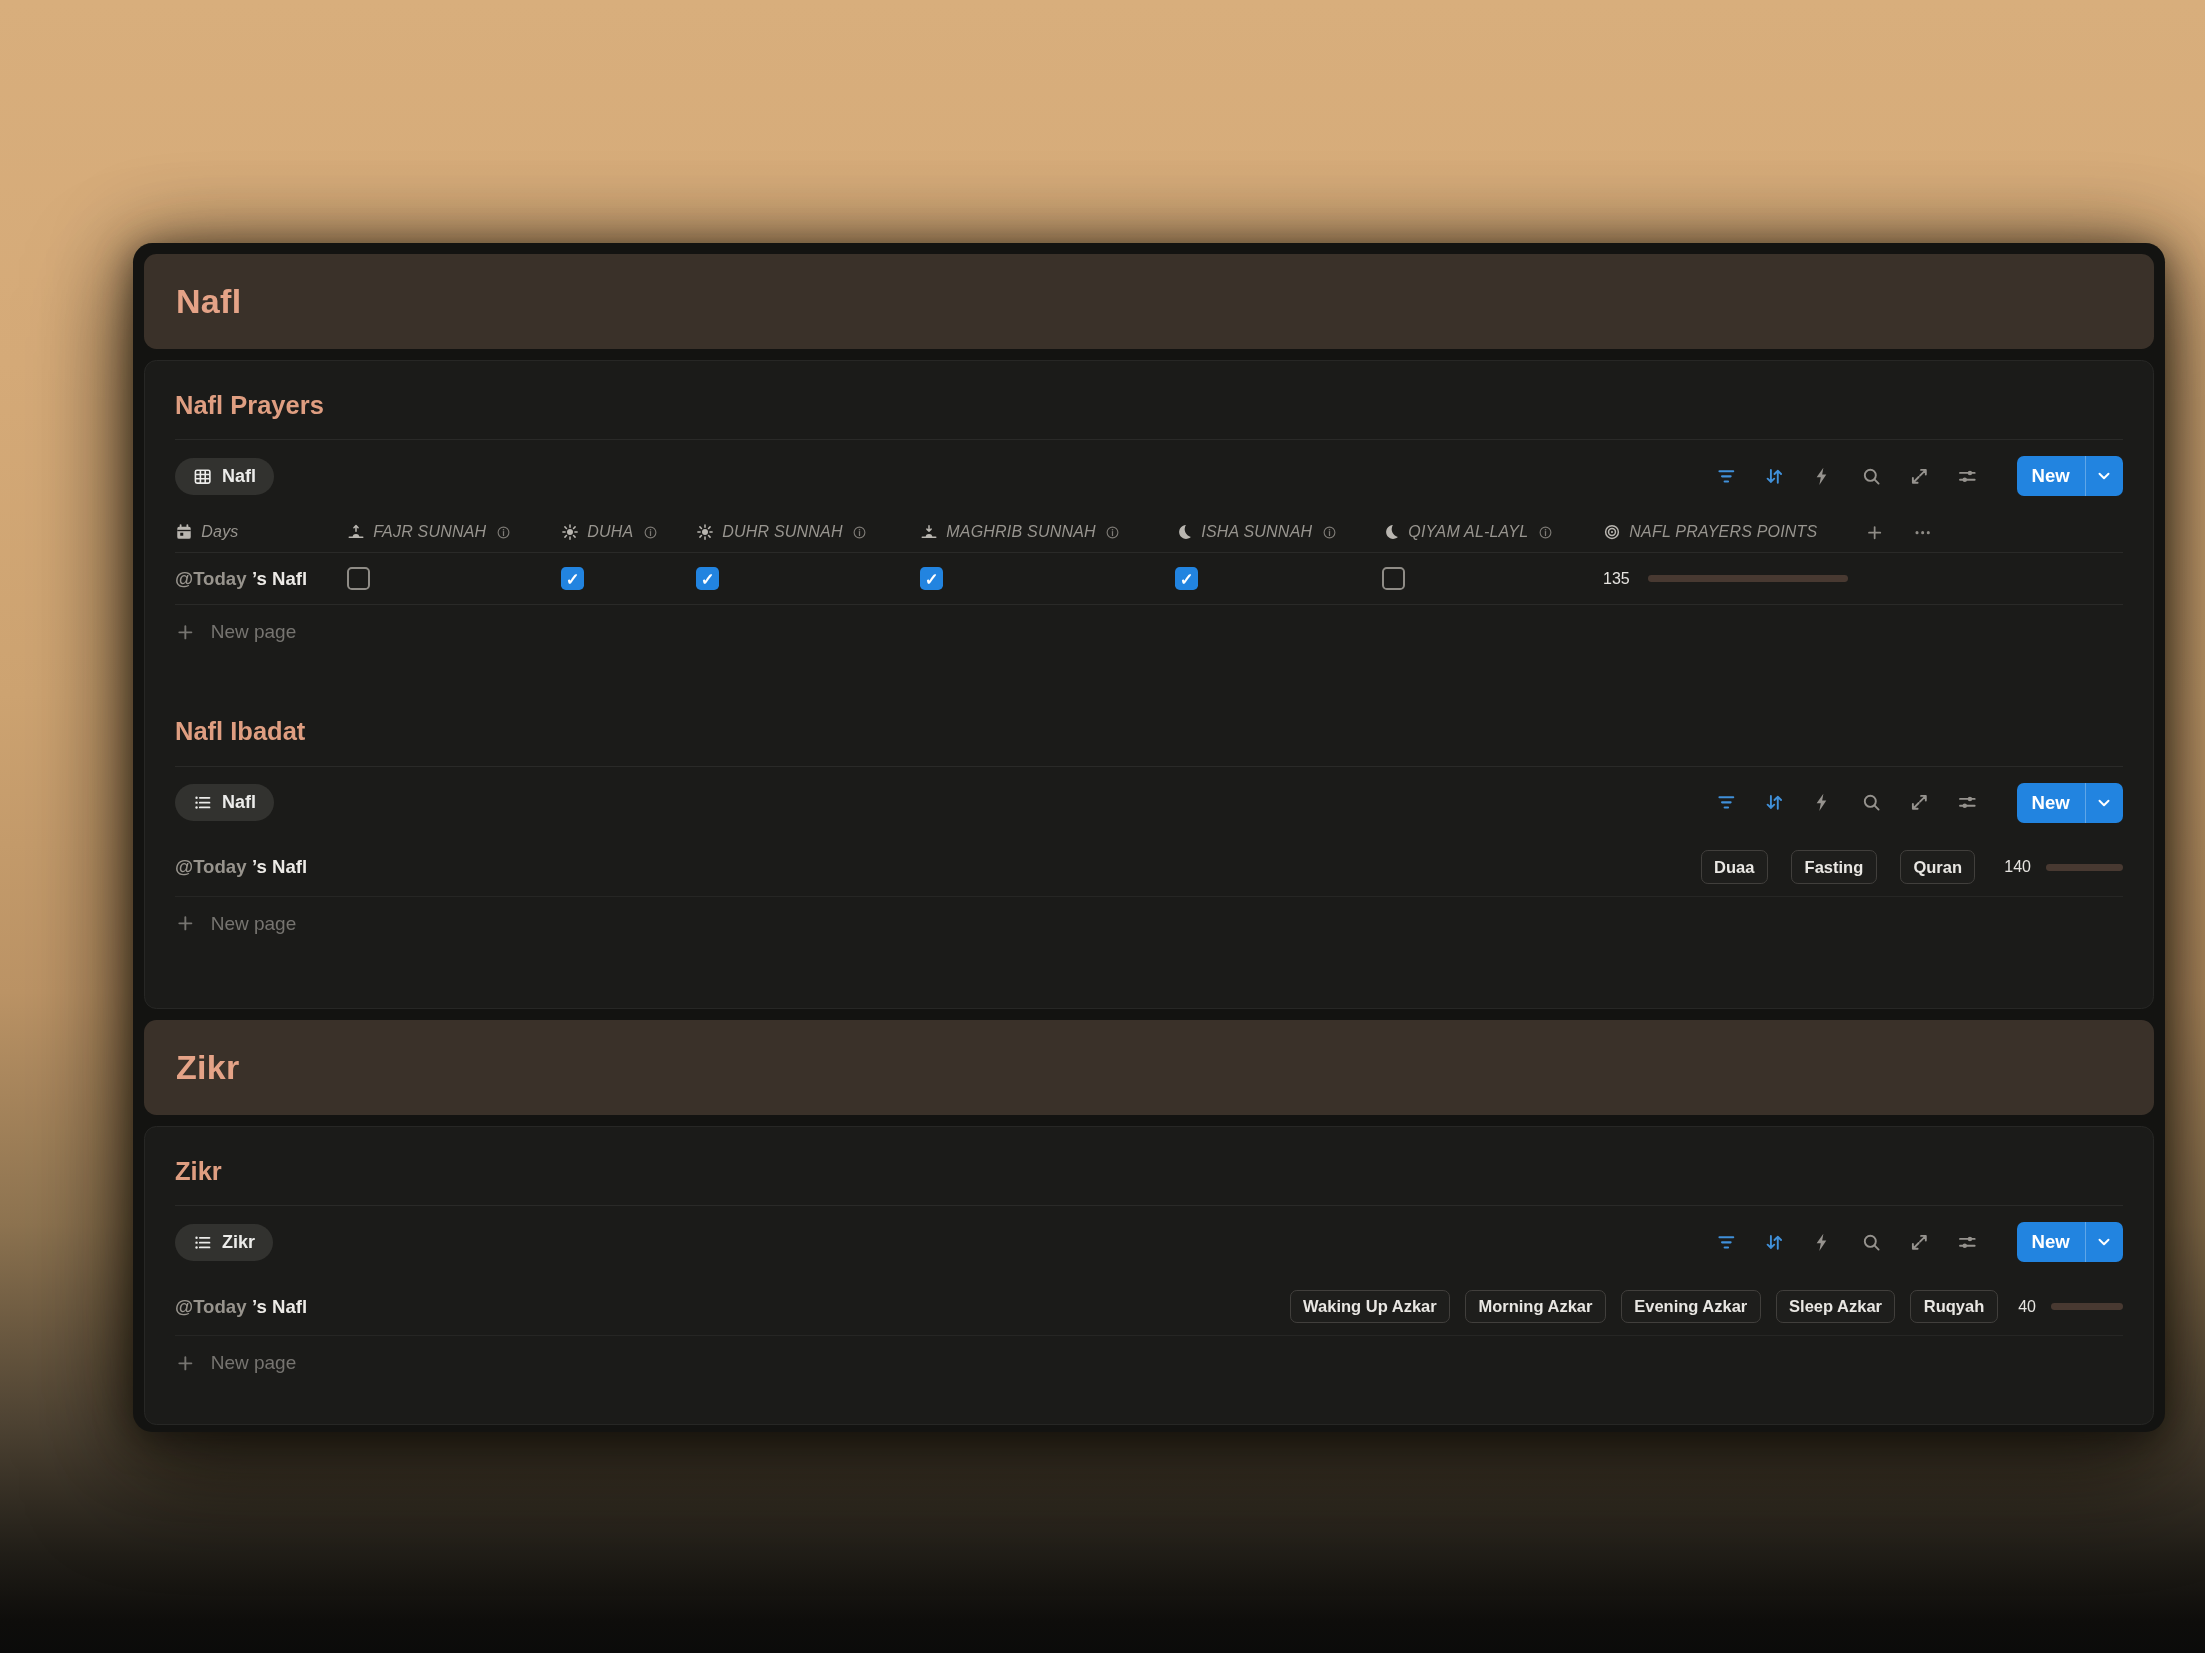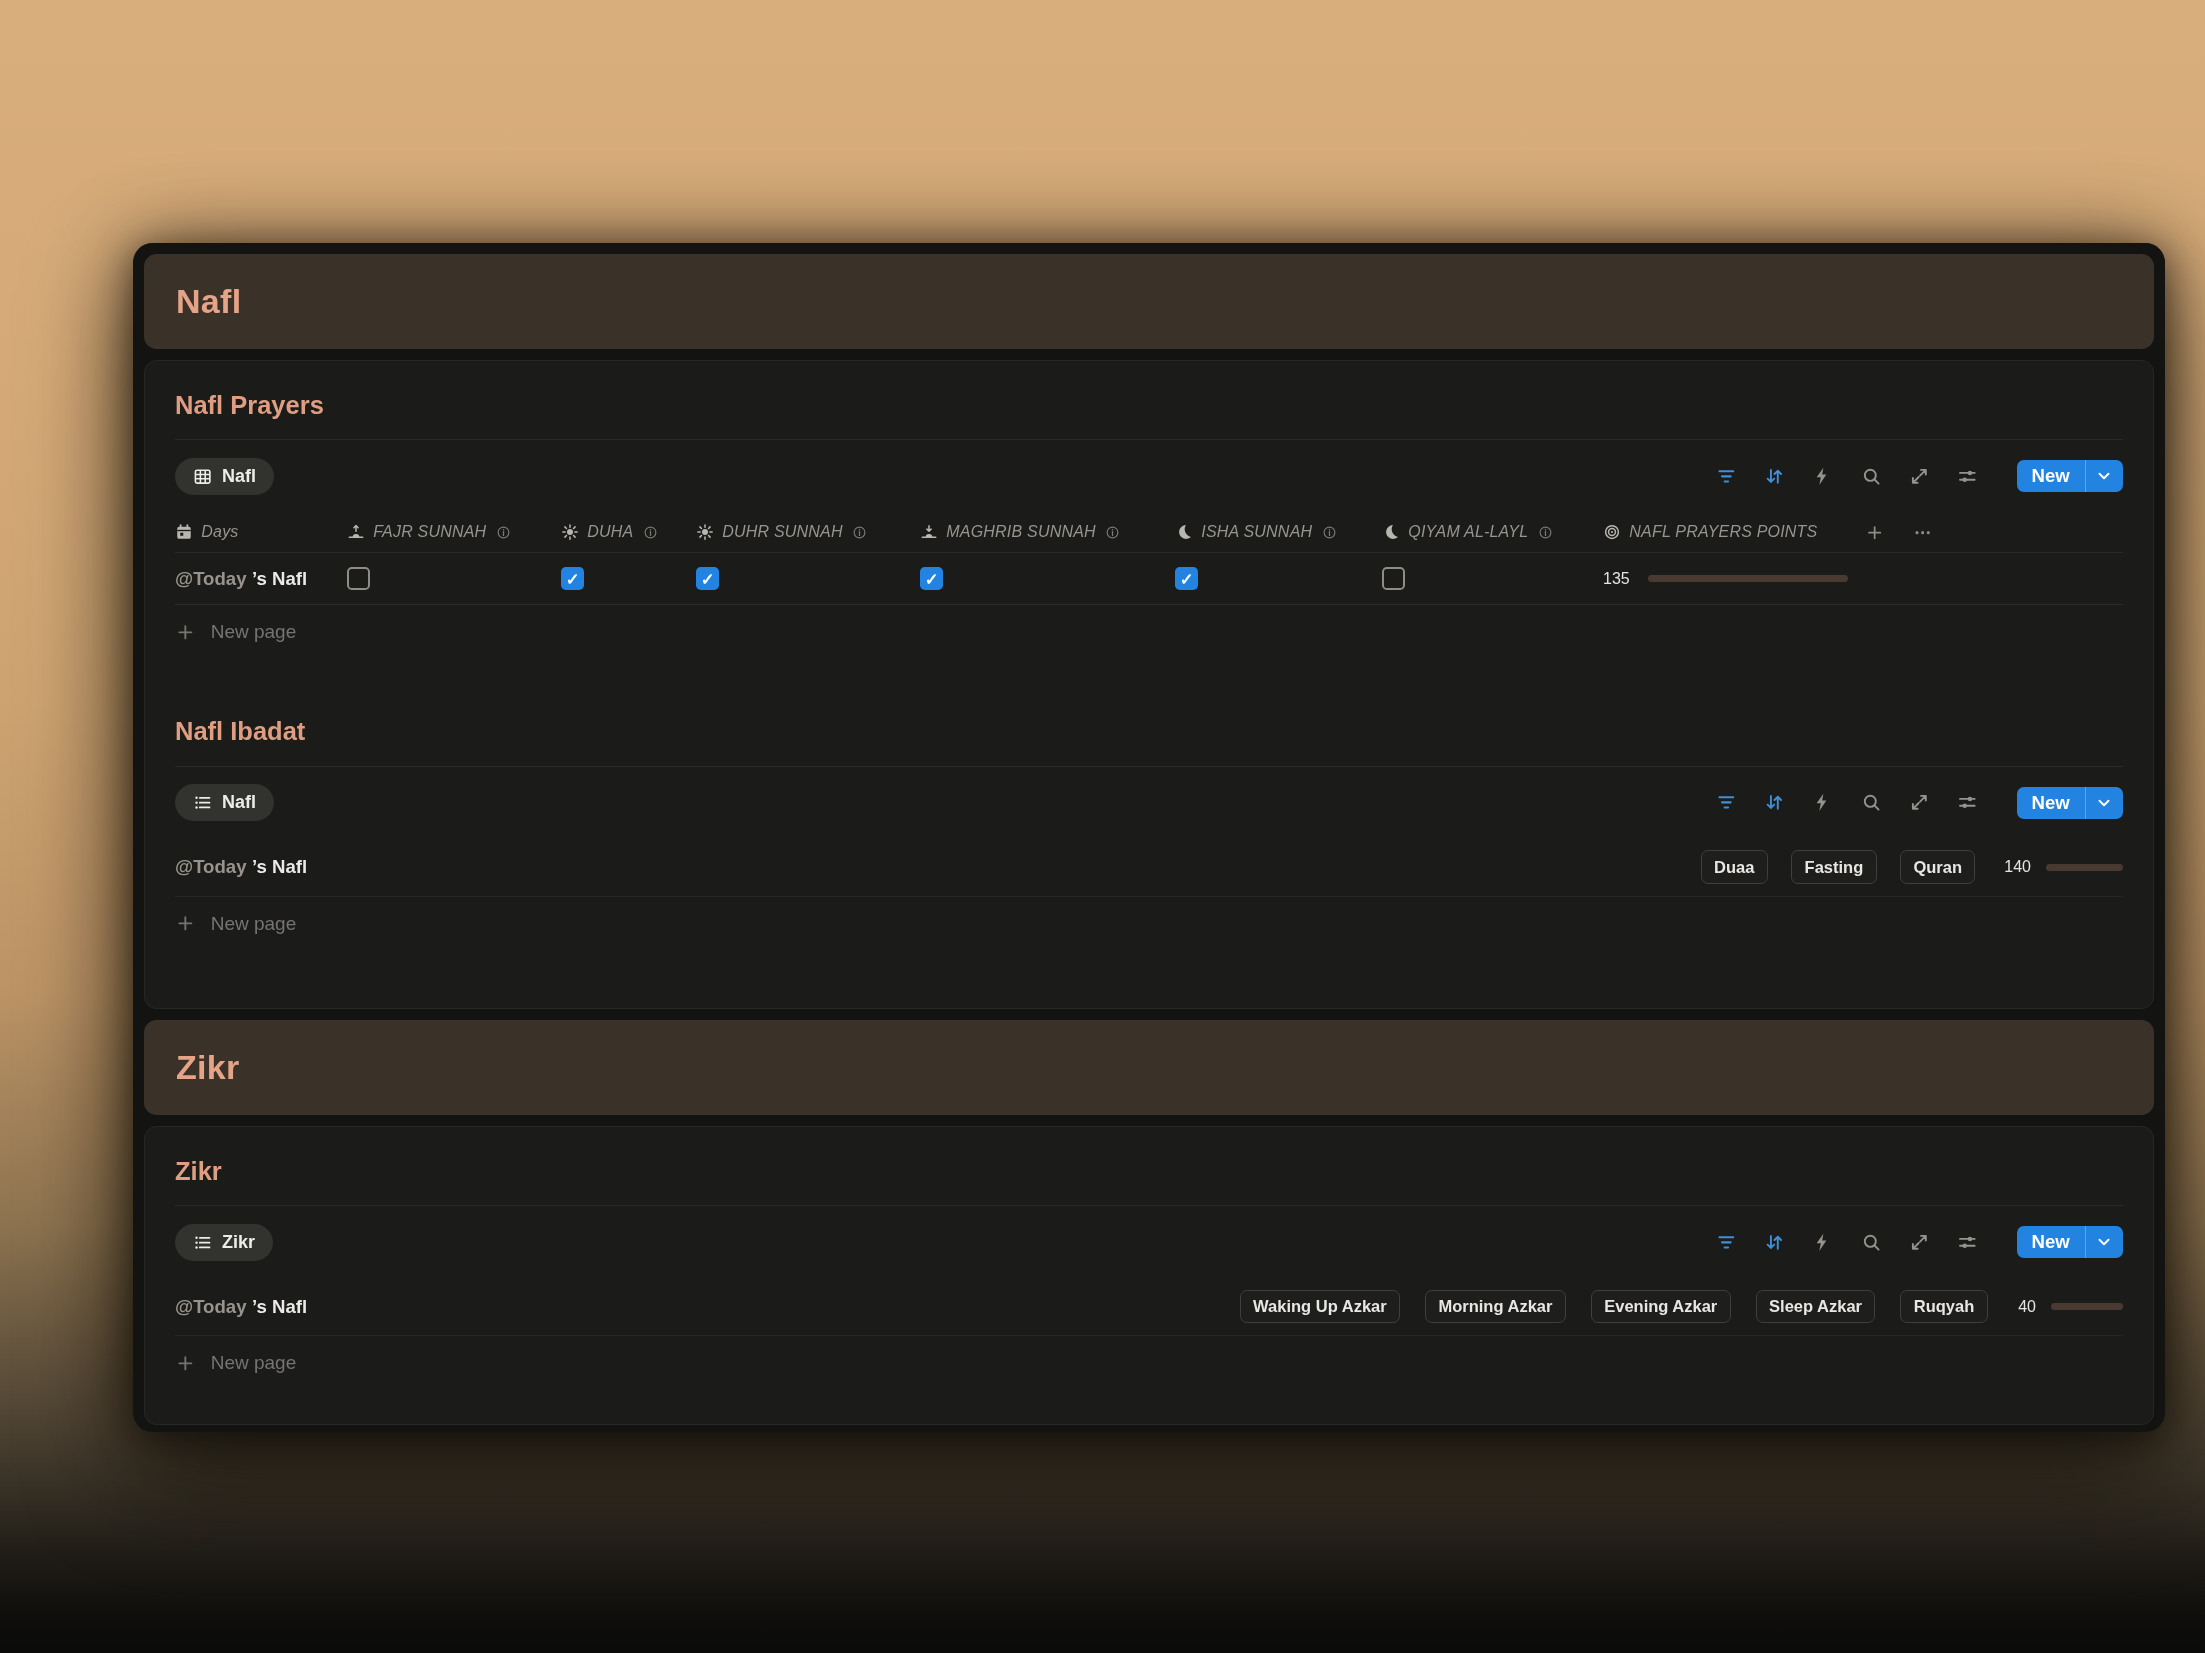--- a/index.html
+++ b/index.html
@@ -33,21 +33,21 @@
   .divider{border-bottom:1.4px solid #2a2a28;margin-top:19.3px;}
   
   .view-bar{height:72px;display:flex;align-items:center;}
   .view-tab{display:flex;align-items:center;gap:9.6px;background:#32322f;border-radius:688px;
     padding:8.3px 18px;color:#ececea;font-size:18px;font-weight:bold;}
   .view-tab svg{width:19.3px;height:19.3px;display:block;}
   .toolbar{margin-left:auto;display:flex;align-items:center;gap:27.6px;}
   .tool-icon{width:20.7px;height:20.7px;color:#96938e;display:block;}
   .tool-icon.blue{color:#4090d9;}
   .new-btn{display:flex;align-items:stretch;background:#2284e0;border-radius:6.9px;overflow:hidden;
-    height:32px;margin-left:11px;cursor:pointer;}
+    height:40px;margin-left:11px;cursor:pointer;}
   .new-label{display:flex;align-items:center;padding:0 15px;color:#fff;font-size:18.6px;font-weight:bold;}
   .new-chevron{display:flex;align-items:center;padding:0 9.6px;border-left:1.4px solid rgba(255,255,255,.28);color:#fff;}
   .new-chevron svg{width:18px;height:18px;}
   
   .table-header{display:flex;align-items:center;height:40px;border-bottom:1.4px solid #2a2a28;
     color:#98958f;font-size:16px;letter-spacing:0.2px;font-style:italic;}
   .th{display:flex;align-items:center;gap:8.3px;flex:0 0 auto;box-sizing:border-box;}
   .col-icon{width:18px;height:18px;color:#b9b6b0;flex:0 0 auto;display:block;}
   .info-icon{width:15px;height:15px;color:#7d7a75;margin-left:1.4px;display:block;}
   .w-days{width:172px}.w-fajr{width:214px}.w-duha{width:135px}.w-duhr{width:224px}
@@ -68,21 +68,21 @@
   .points-num{font-size:16px;color:#e6e4e0;}
   .progress{height:6.9px;border-radius:3.4px;background:#483931;overflow:hidden;}
   .progress .fill{height:100%;background:#c98f6f;border-radius:3.4px;}
   .pw-lg{width:200px}.pw-md{width:77px}.pw-sm{width:72px}
   .new-page{display:flex;align-items:center;gap:15px;height:54px;color:#767470;font-size:19px;cursor:pointer;}
   .new-page svg{width:20.7px;height:20.7px;color:#767470;}
   .gap-lg{height:58px;}
   
   .list-row{display:flex;align-items:center;height:57px;border-bottom:1.4px solid #262624;}
   .tags{margin-left:auto;display:flex;align-items:center;gap:23.4px;}
-  .tags.tight{gap:25px;padding-left:24px;}
+  .tags.tight{gap:15px;padding-left:24px;}
   .tag{border:1.4px solid #413f3c;background:#1e1e1c;border-radius:6.9px;padding:6.2px 12.4px;
     font-size:16.5px;font-weight:bold;color:#e9e7e3;white-space:nowrap;}
   .tag-points{display:flex;align-items:center;gap:15px;margin-left:5.5px;}
 </style>
 </head>
 <body>
 
 <svg width="0" height="0" style="position:absolute">
   <defs>
     <g id="i-table">

